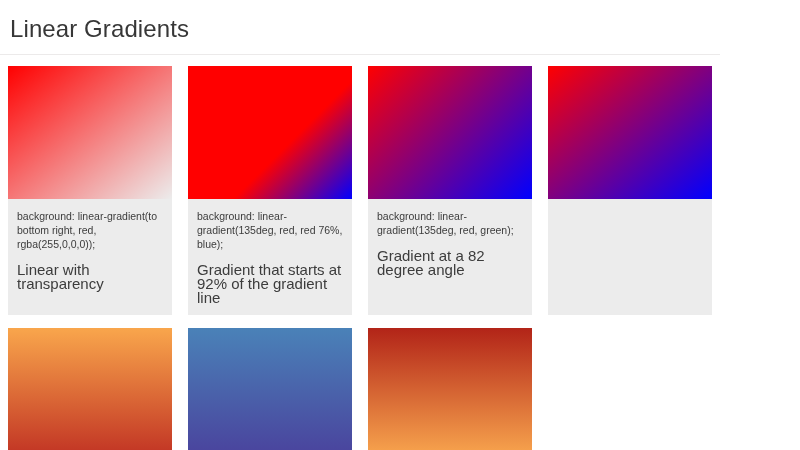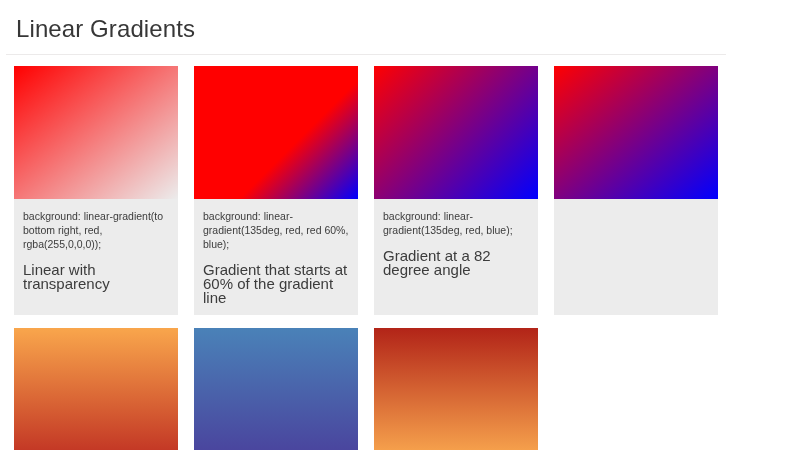--- a/index.html
+++ b/index.html
@@ -14,21 +14,20 @@
     background: #ffffff;
     font-family: "Liberation Sans", "DejaVu Sans", sans-serif;
     color: #333333;
   }
 
   .page {
     width: 720px;
     height: 450px;
     position: relative;
     overflow: hidden;
-    margin-left: 6px;
   }
 
   
   .page-header {
     padding: 14px 10px 10px 10px;
     border-bottom: 1px solid #eceaea;
     background: #ffffff;
   }
 
   .page-title {
@@ -102,29 +101,29 @@
       <div class="caption">
         <div class="code-line">background: linear-gradient(to bottom right, red, rgba(255,0,0,0));</div>
         <div class="desc-line">Linear with transparency</div>
       </div>
     </div>
 
 
     <div class="card">
       <div class="swatch" style="background: linear-gradient(135deg, red, red 60%, blue);"></div>
       <div class="caption">
-        <div class="code-line">background: linear-gradient(135deg, red, red 60%, blue);</div>
-        <div class="desc-line">Gradient that starts at 60% of the gradient line</div>
+        <div class="code-line">background: linear-gradient(135deg, red, red 76%, blue);</div>
+        <div class="desc-line">Gradient that starts at 92% of the gradient line</div>
       </div>
     </div>
 
     <div class="card">
       <div class="swatch" style="background: linear-gradient(135deg, red, blue);"></div>
       <div class="caption">
-        <div class="code-line">background: linear-gradient(135deg, red, blue);</div>
+        <div class="code-line">background: linear-gradient(135deg, red, green);</div>
         <div class="desc-line">Gradient at a 82 degree angle</div>
       </div>
     </div>
 
     <div class="card row-2">
       <div class="swatch" style="background: linear-gradient(to right bottom, red, blue);"></div>
       <div class="caption">
 
         <div class="desc-line"></div>
       </div>

